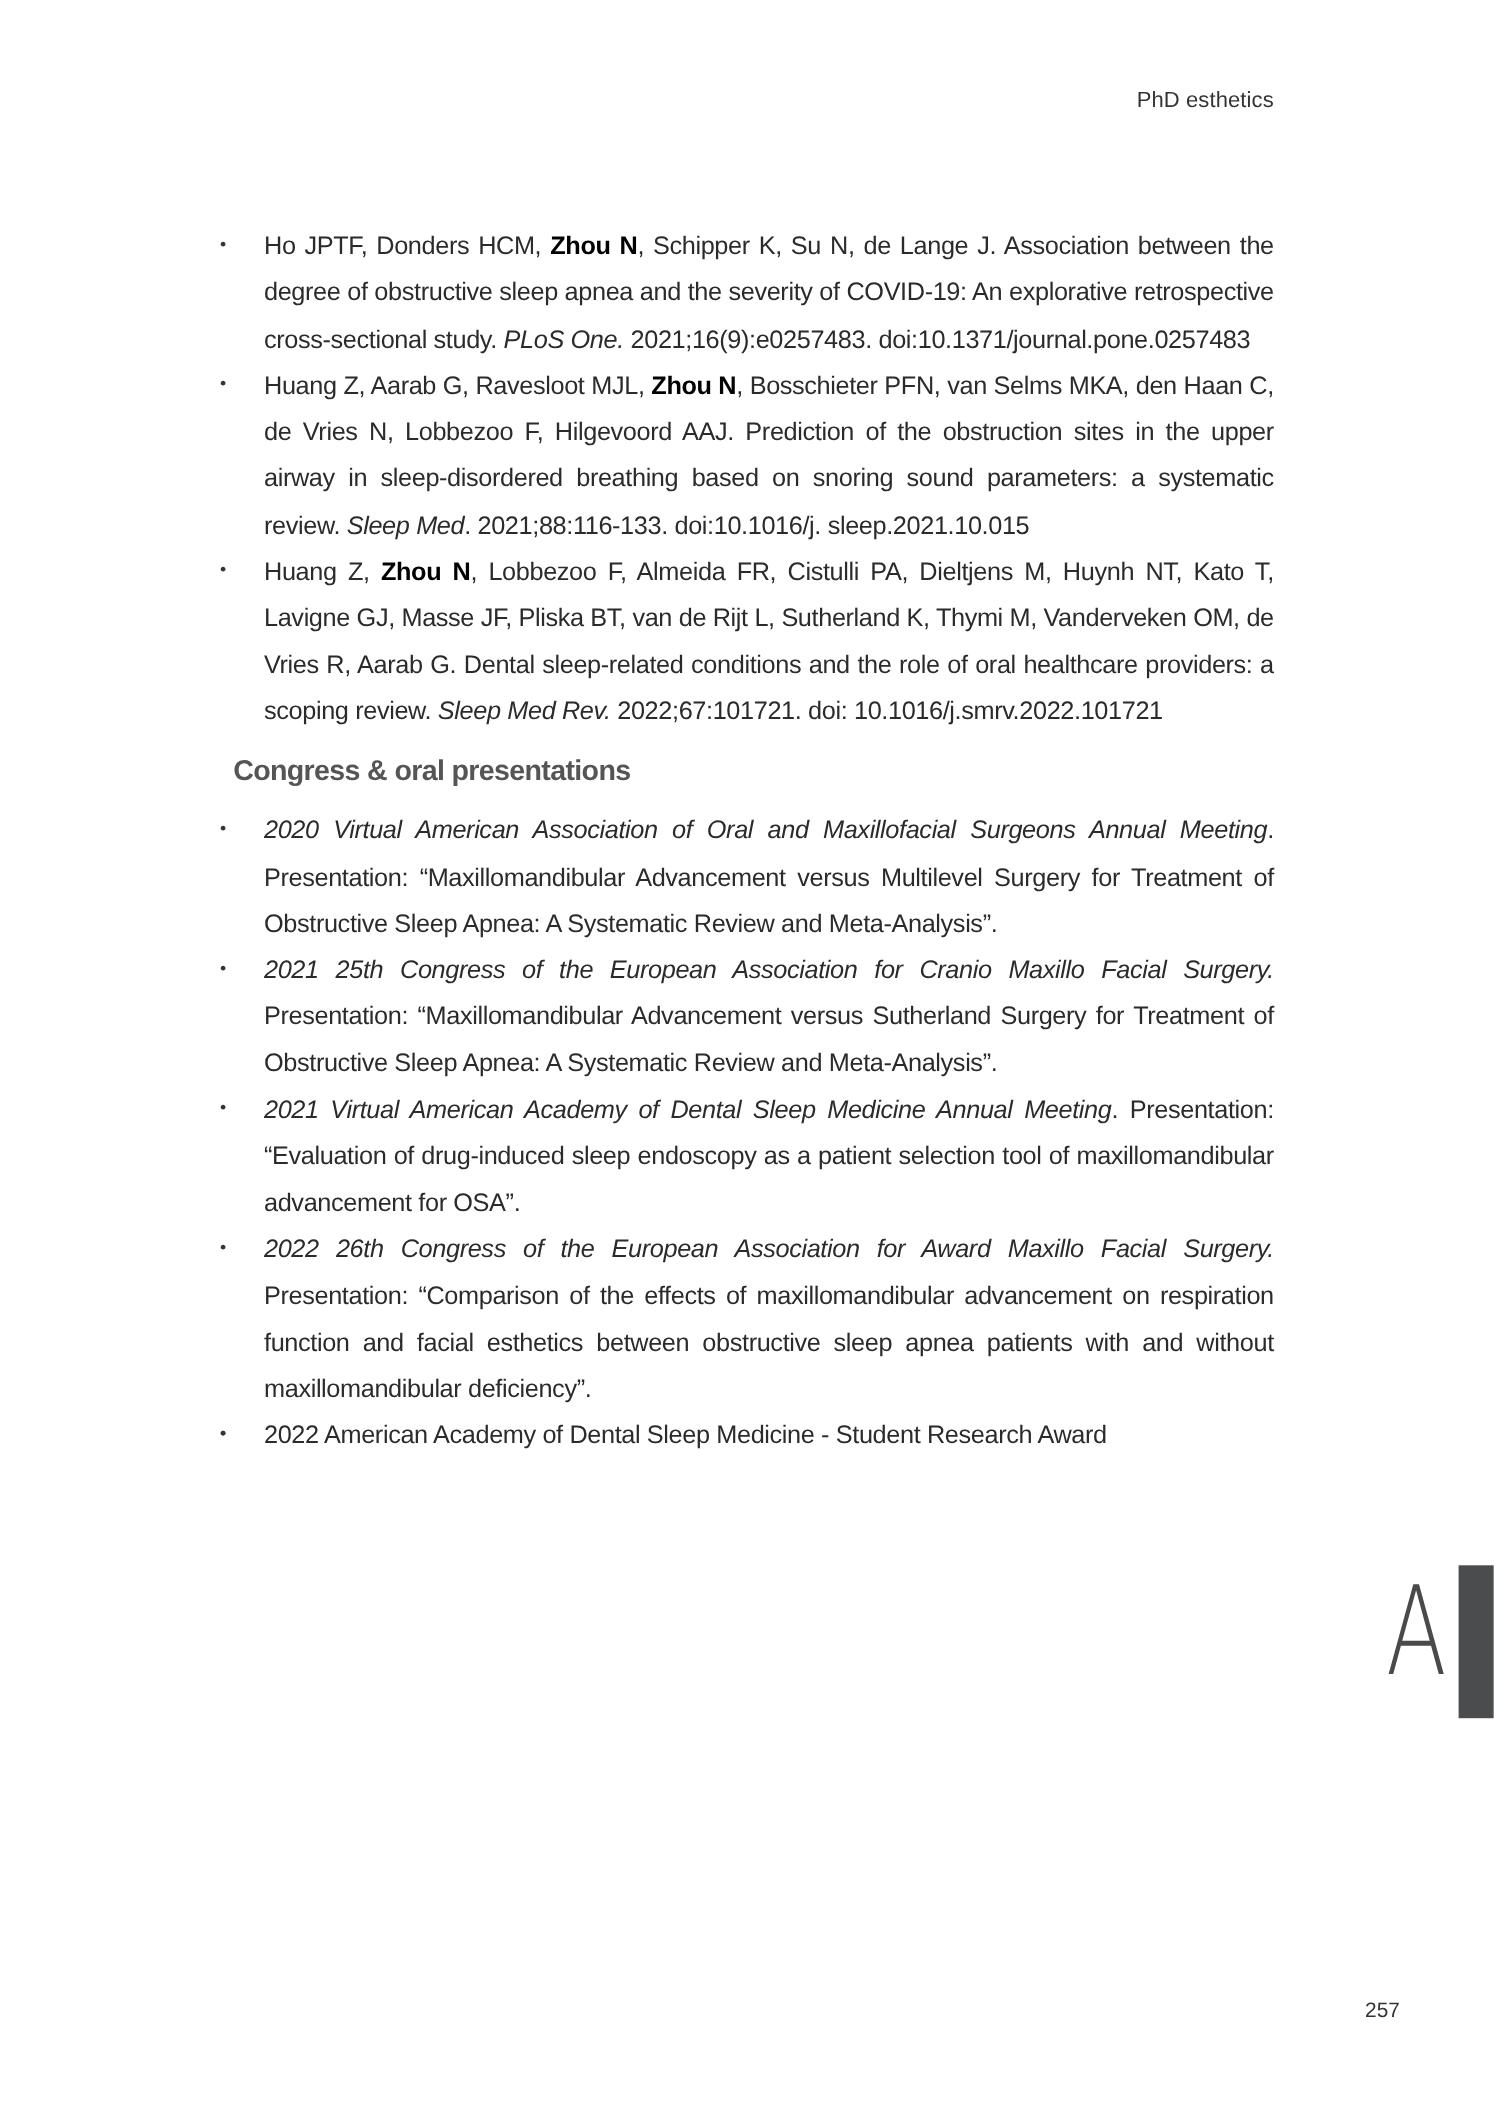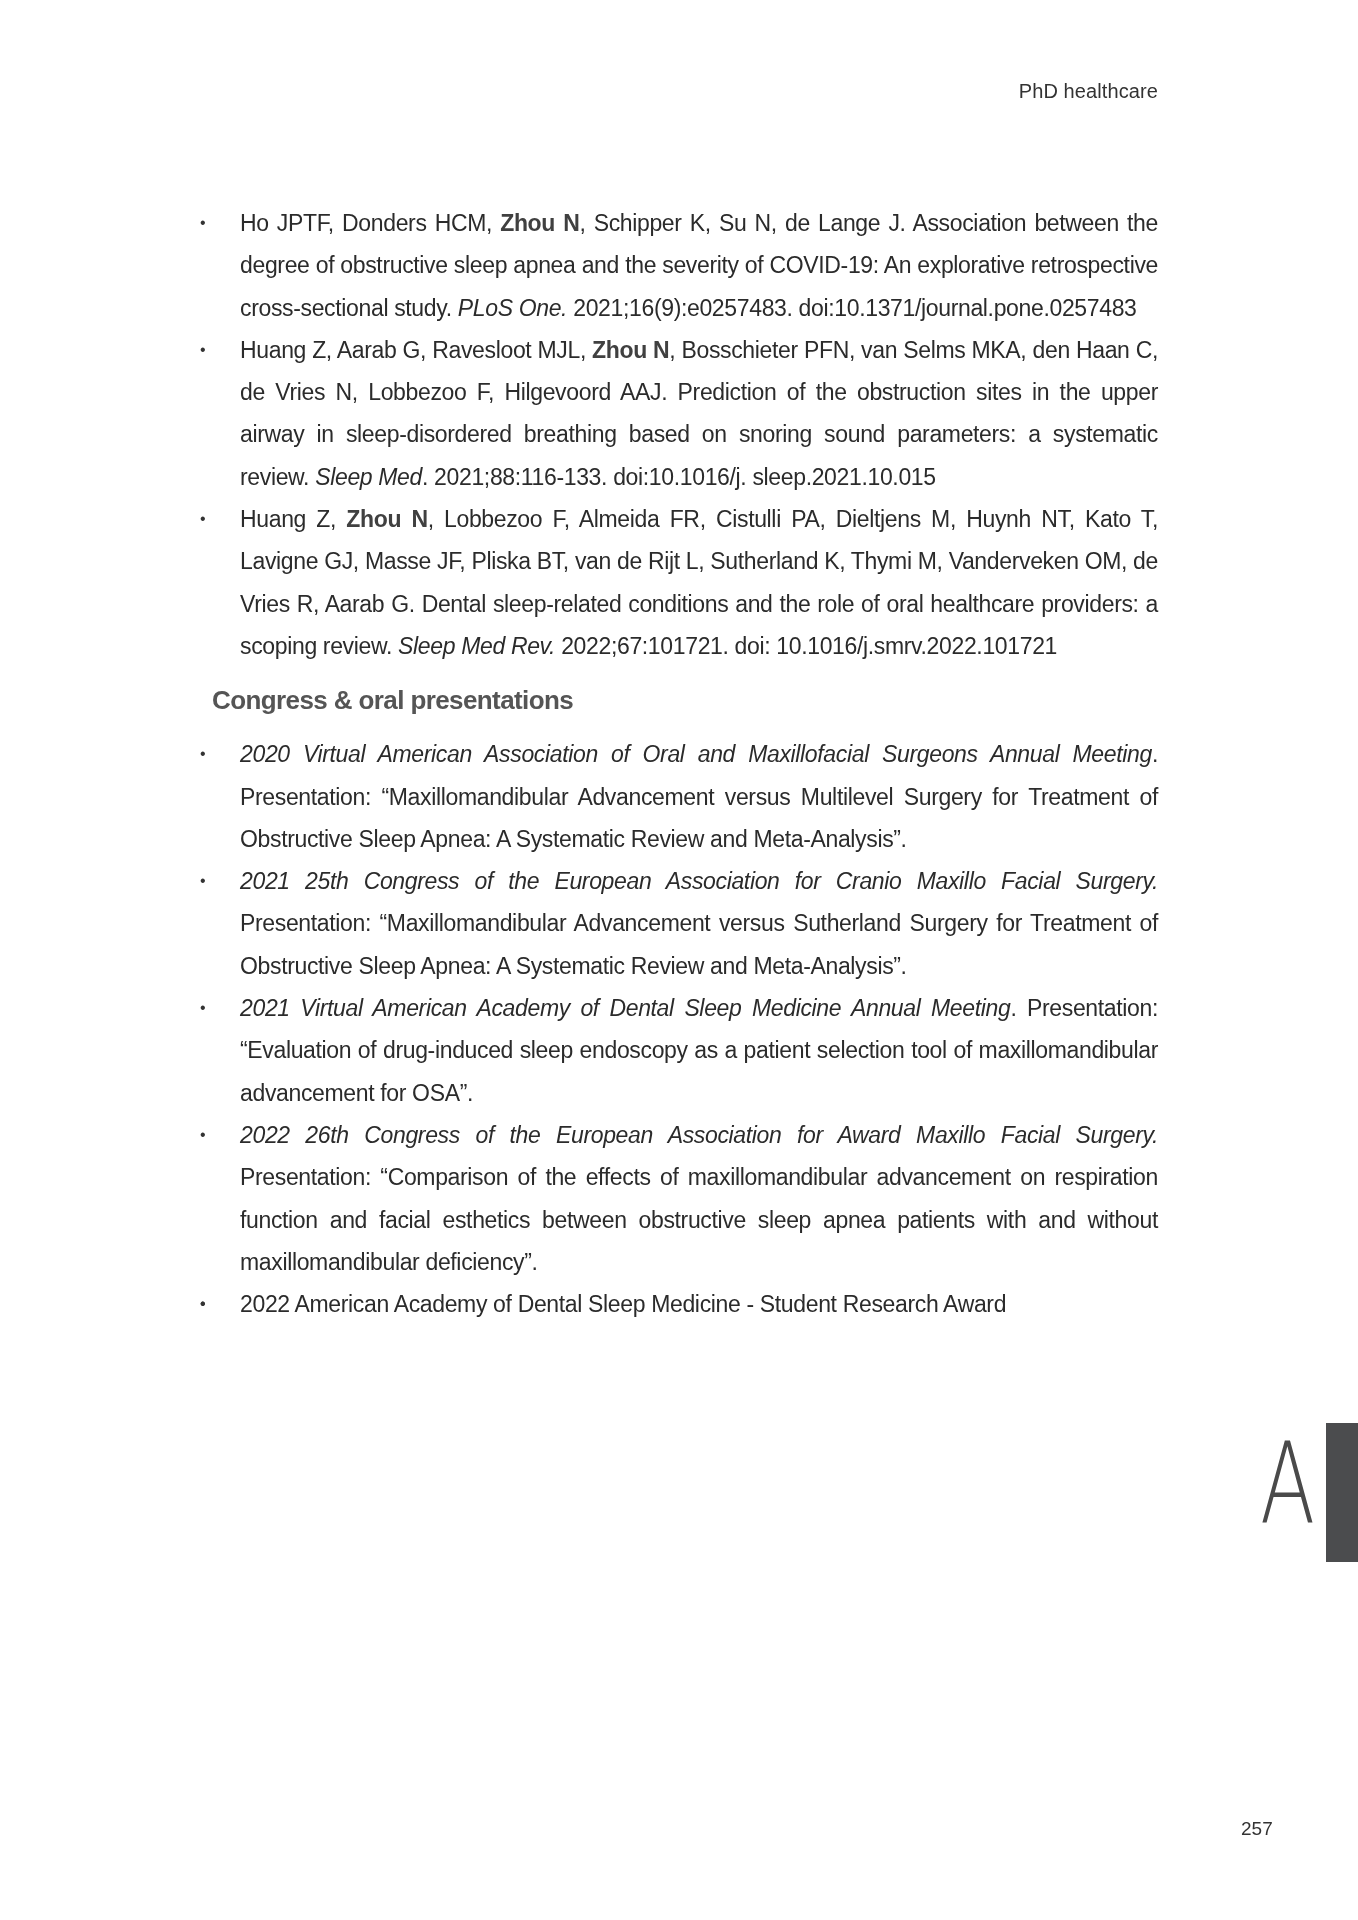--- a/index.html
+++ b/index.html
@@ -4,34 +4,34 @@
 <style>
   html, body { margin:0; padding:0; background:#ffffff; }
   body { width:1358px; height:1920px; position:relative; overflow:hidden;
          font-family:"Liberation Sans", sans-serif; color:#2b2b2b; }
   .running-header { position:absolute; top:80px; right:200px; font-size:20px; color:#333; letter-spacing:0.1px; }
   .content { position:absolute; left:200px; top:202px; width:958px; }
   ul.bullets { list-style:none; margin:0; padding:0; }
   ul.bullets li { position:relative; padding-left:40px; font-size:23px; line-height:42.3px;
                   text-align:justify; letter-spacing:-0.35px; word-spacing:0px; }
   ul.bullets li .bullet { position:absolute; left:0; top:0; width:14px; text-align:left; font-size:16px; color:#333; }
-  .bold-author { font-weight:bold; color:#404040; }
+  .bold-author { font-weight:bold; color:#000000; }
   i { font-style:italic; }
   h2.section-heading { font-size:26px; font-weight:bold; color:#555555; margin:12px; line-height:42px; letter-spacing:-0.6px; }
   .sec-congress { margin-top:36px; }
   .sec-awards { margin-top:40px; }
   .chapter-letter { position:absolute; left:1260px; top:1428px; font-size:112px; font-weight:normal;
                     color:#4a4a4a; line-height:112px; font-family:"DejaVu Sans", sans-serif; transform:scaleX(0.72); transform-origin:left top; font-weight:200; }
   .chapter-tab { position:absolute; left:1326px; top:1423px; width:32px; height:139px; background:#4b4c4e; }
   .page-number { position:absolute; left:1241px; top:1818px; font-size:19px; color:#333; }
 </style>
 </head>
 <body>
 
-<div class="running-header">PhD healthcare</div>
+<div class="running-header">PhD esthetics</div>
 
 <div class="content">
 
   <ul class="bullets">
     <li>
       <span class="bullet">•</span>
       <span>Ho JPTF, Donders HCM, </span><b class="bold-author">Zhou N</b><span>, Schipper K, Su N, de Lange J. Association between the degree of obstructive sleep apnea and the severity of COVID-19: An explorative retrospective cross-sectional study. </span><i>PLoS One.</i><span> 2021;16(9):e0257483. doi:10.1371/journal.pone.0257483</span>
     </li>
     <li>
       <span class="bullet">•</span>

